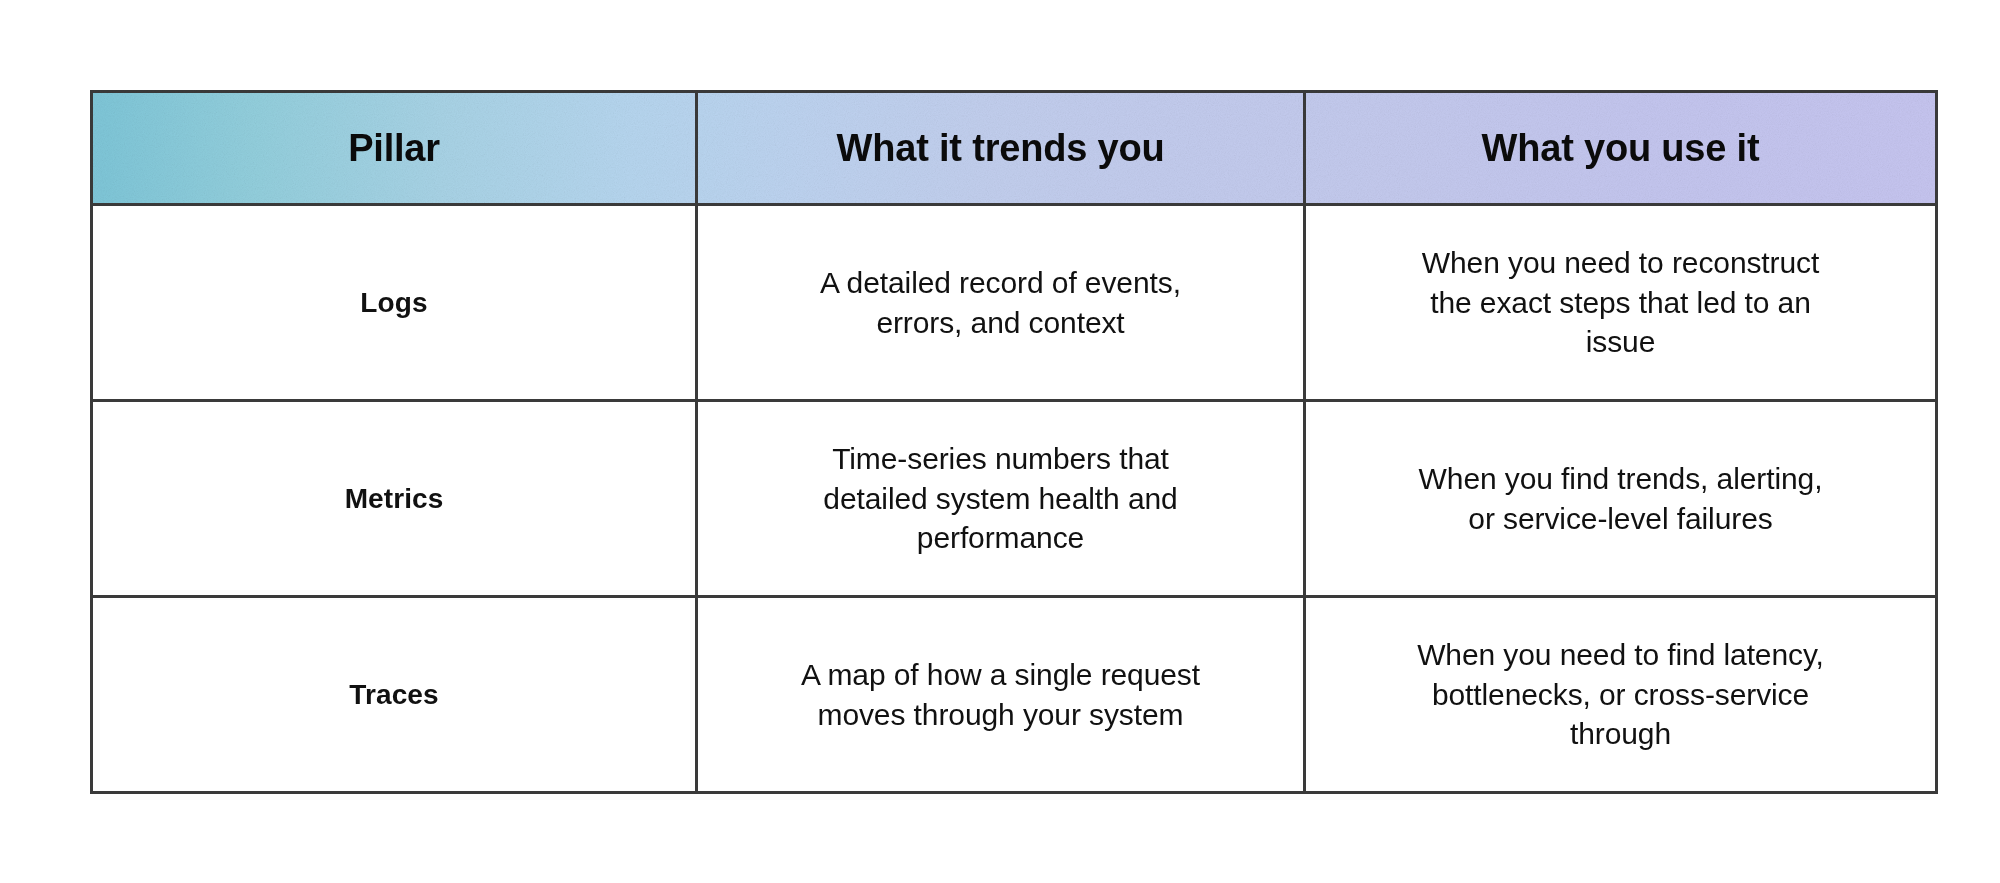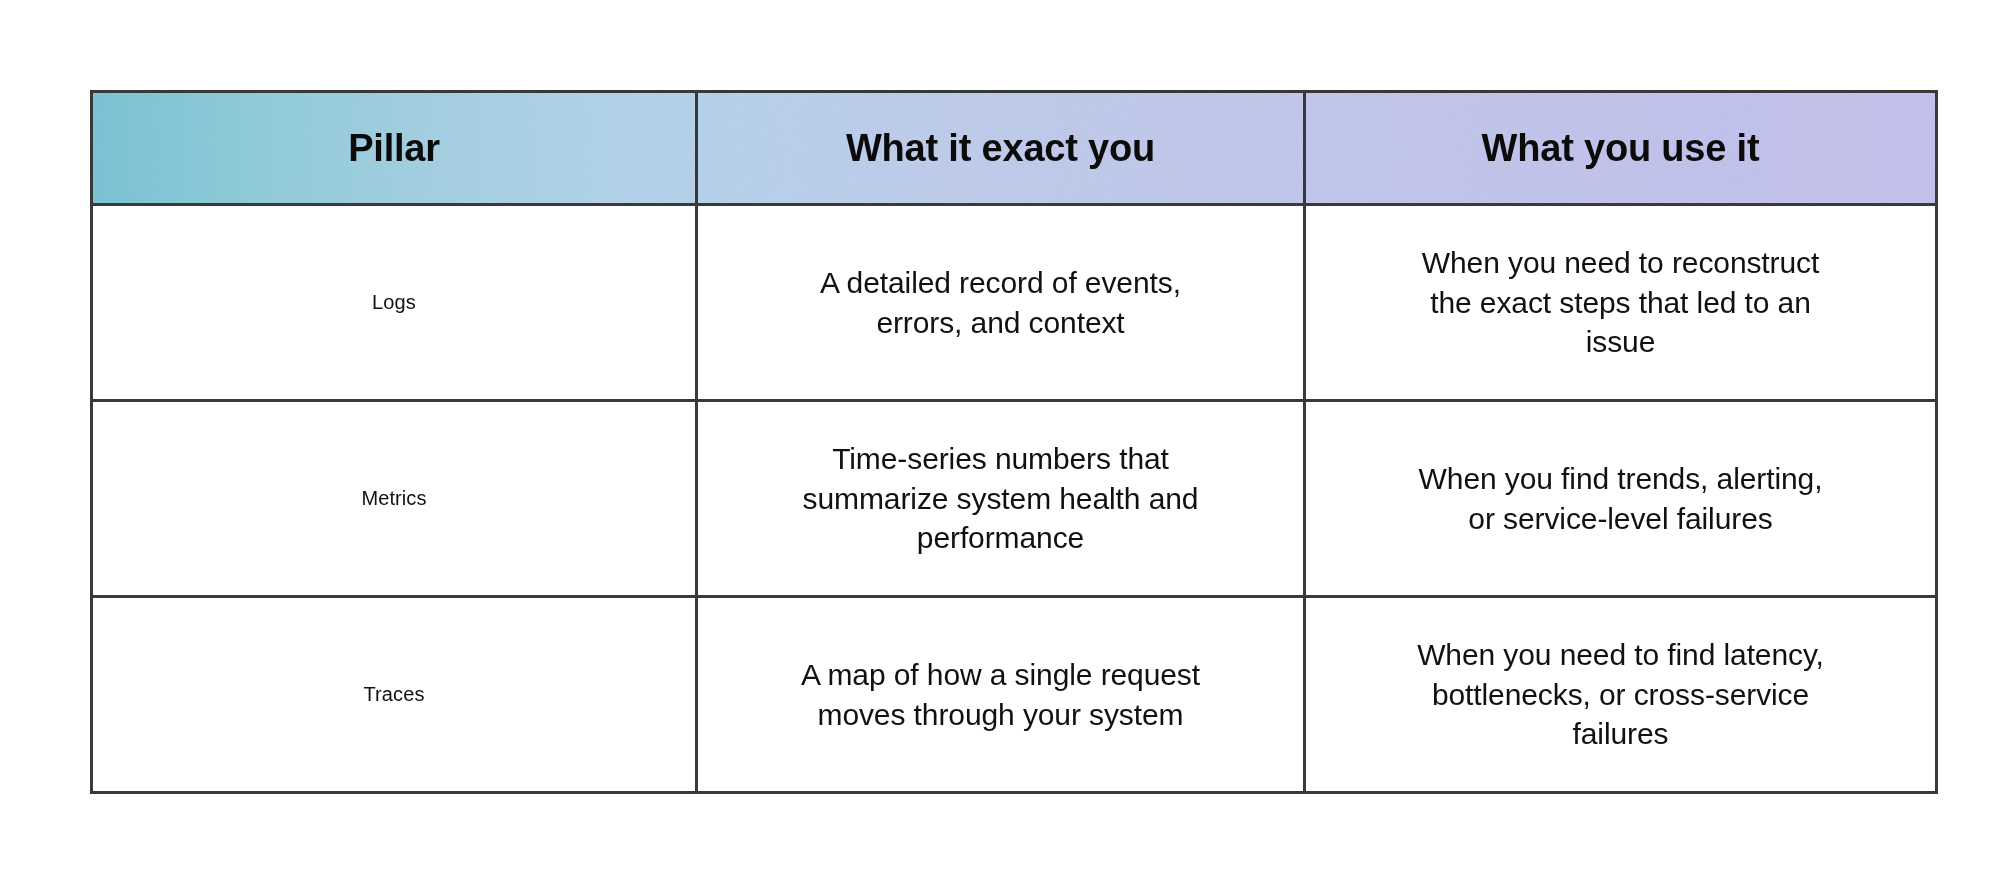--- a/index.html
+++ b/index.html
@@ -96,22 +96,22 @@
   tbody td {
     border: 3px solid #3a3a3a;
     background: #ffffff;
     text-align: center;
     vertical-align: middle;
     padding: 10px 30px;
     color: #111111;
   }
 
   td.pillar-name {
-    font-size: 20px;
-    font-weight: 400;
+    font-size: 28px;
+    font-weight: 700;
     letter-spacing: 0.1px;
   }
 
   td.cell-text {
     font-size: 30px;
     font-weight: 400;
     line-height: 1.32;
     letter-spacing: -0.1px;
   }
 
@@ -127,21 +127,21 @@
     <table class="pillars">
       <colgroup>
         <col class="c1">
           <col class="c2">
           <col class="c3">
       </colgroup>
 
       <thead>
         <tr class="header-row">
           <th>Pillar</th>
-          <th>What it exact you</th>
+          <th>What it trends you</th>
           <th>What you use it</th>
         </tr>
       </thead>
 
       <tbody>
 
         <tr>
           <td class="pillar-name">Logs</td>
           <td class="cell-text">
             <span class="line">A detailed record of events,</span>
@@ -151,39 +151,39 @@
             <span class="line">When you need to reconstruct</span>
             <span class="line">the exact steps that led to an</span>
             <span class="line">issue</span>
           </td>
         </tr>
 
         <tr>
           <td class="pillar-name">Metrics</td>
           <td class="cell-text">
             <span class="line">Time-series numbers that</span>
-            <span class="line">summarize system health and</span>
+            <span class="line">detailed system health and</span>
             <span class="line">performance</span>
           </td>
           <td class="cell-text">
             <span class="line">When you find trends, alerting,</span>
             <span class="line">or service-level failures</span>
           </td>
         </tr>
 
         <tr>
           <td class="pillar-name">Traces</td>
           <td class="cell-text">
             <span class="line">A map of how a single request</span>
             <span class="line">moves through your system</span>
           </td>
           <td class="cell-text">
             <span class="line">When you need to find latency,</span>
             <span class="line">bottlenecks, or cross-service</span>
-            <span class="line">failures</span>
+            <span class="line">through</span>
           </td>
         </tr>
 
       </tbody>
     </table>
 
     <svg class="grain" xmlns="http://www.w3.org/2000/svg" width="1845" height="113" viewBox="0 0 1845 113" preserveAspectRatio="none" aria-hidden="true">
       <defs>
         <filter id="noiseFilter" x="0" y="0" width="100%" height="100%">
           <feTurbulence type="fractalNoise" baseFrequency="0.9" numOctaves="3" stitchTiles="stitch"></feTurbulence>

